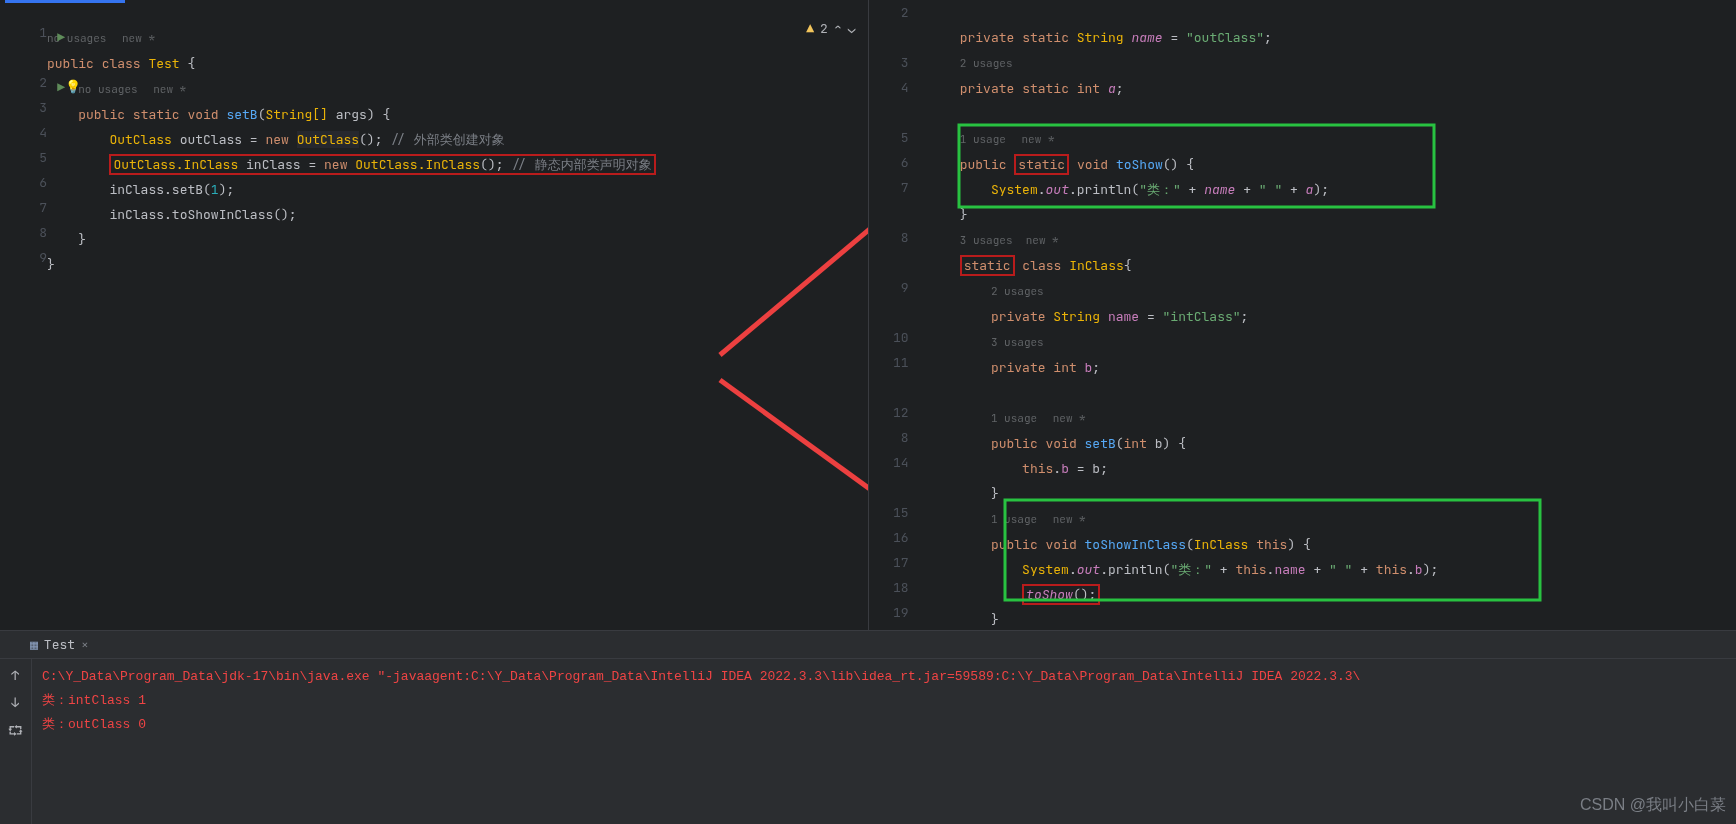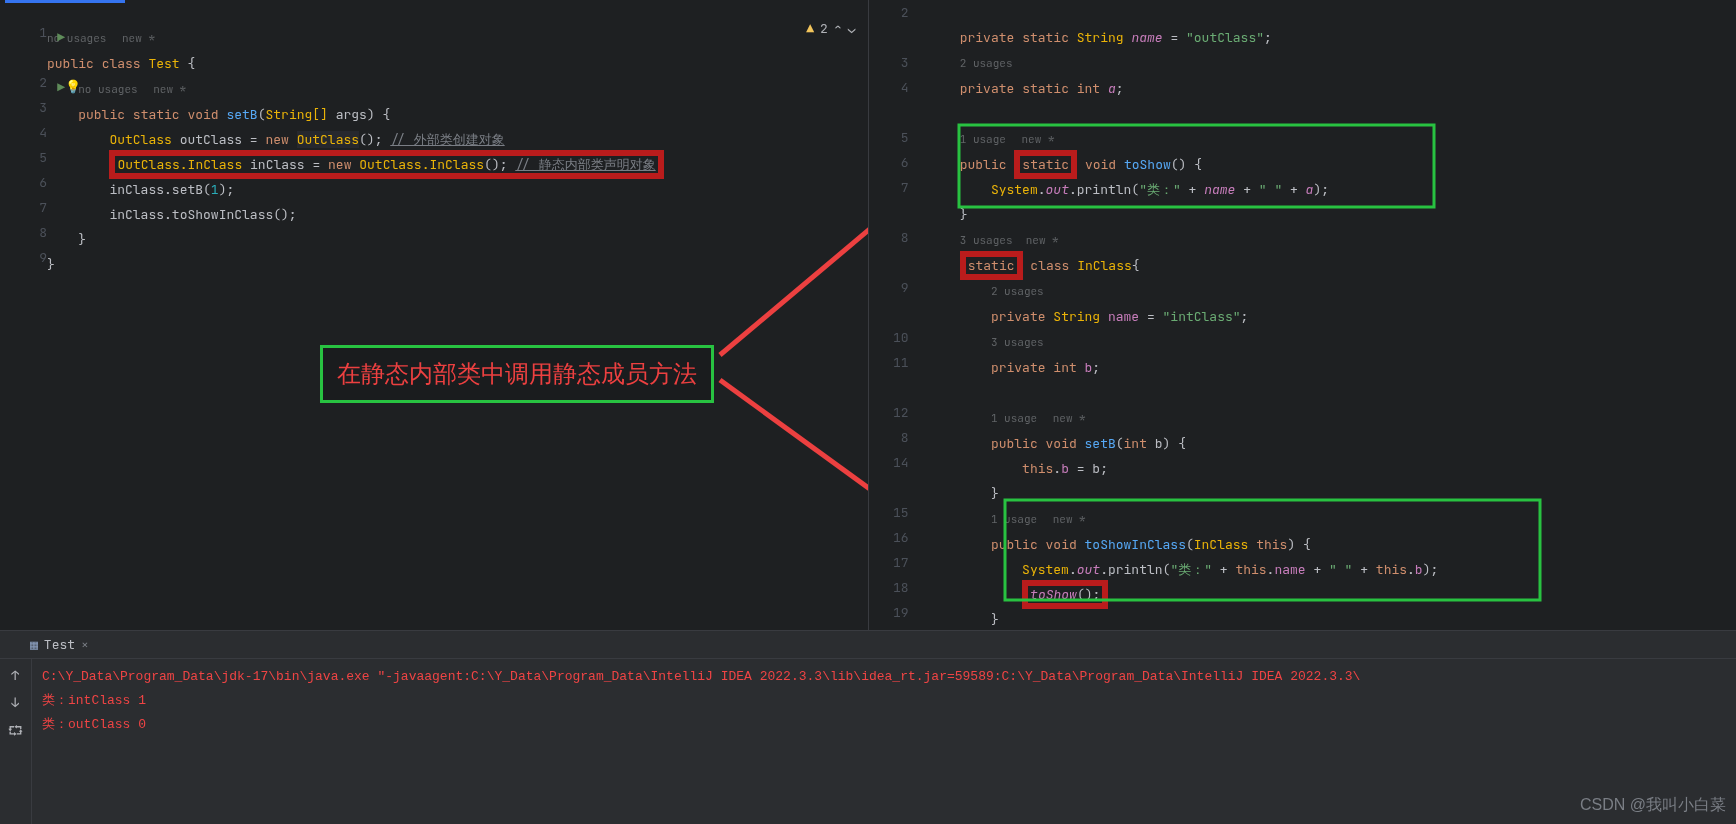--- a/index.html
+++ b/index.html
@@ -48,41 +48,41 @@
 }
 .code-content {
   margin-left: 47px;
   padding-top: 0;
   line-height: 25px;
   white-space: pre;
 }
 .kw { color: #cf8e6d; }
 .cls { color: #eab308; }
 .str { color: #6aab73; }
-.cmt { color: #7a7e85; text-decoration: underline; }
+.cmt { color: #7a7e85; }
 .num { color: #2aacb8; }
 .param { color: #bcbec4; }
 .fld { color: #c77dbb; font-style: italic; }
 .fldplain { color: #c77dbb; }
 .hint { color: #606366; font-size: 11px; }
 .method { color: #56a8f5; }
 .methodcall { color: #bcbec4; }
 .bg-hint { background: #26282e; }
 .inspection {
   position: absolute;
   right: 12px;
   top: 20px;
   display: flex;
   align-items: center;
   gap: 6px;
   color: #afb1b6;
 }
 .warn-icon { color: #f2c55c; }
 .red-box {
-  border: 6px solid #b91c1c;
+  border: 2px solid #b91c1c;
   padding: 0 2px;
   display: inline;
 }
 .annotation-label {
   position: absolute;
   border: 3px solid #28c241;
   color: #ec4040;
   font-size: 24px;
   font-family: "Microsoft YaHei", sans-serif;
   padding: 10px 14px;
@@ -179,23 +179,20 @@
 <span class="kw">public</span> <span class="kw">class</span> <span class="cls">Test</span> {
     <span class="hint">no usages</span>  <span class="hint">new *</span>
     <span class="kw">public</span> <span class="kw">static</span> <span class="kw">void</span> <span class="method">setB</span>(<span class="cls">String[]</span> <span class="param">args</span>) {
         <span class="cls">OutClass</span> <span class="param">outClass</span> = <span class="kw">new</span> <span class="cls bg-hint">OutClass</span>(); <span class="cmt">// 外部类创建对象</span>
         <span class="red-box"><span class="cls">OutClass.InClass</span> <span class="param">inClass</span> = <span class="kw">new</span> <span class="cls">OutClass.InClass</span>(); <span class="cmt">// 静态内部类声明对象</span></span>
         <span class="param">inClass</span>.<span class="methodcall">setB</span>(<span class="num">1</span>);
         <span class="param">inClass</span>.<span class="methodcall">toShowInClass</span>();
     }
 }
 </div>
-    <div class="annotation-label" style="left:320px; top:345px;">
-      <span>在静态内部类中调用静态成员方法</span>
-    </div>
 
     <svg class="ovl" style="left:0;top:0;width:100%;height:100%">
       <defs>
           <marker id="ah" markerWidth="12" markerHeight="10" refX="11" refY="5" orient="auto">
             <path d="M0,0 L12,5 L0,10 Z" fill="#ec4040"></path>
           </marker>
         </defs>
       <line x1="720" y1="355" x2="940" y2="170" stroke="#ec4040" stroke-width="5" marker-end="url(#ah)"></line>
       <line x1="720" y1="380" x2="940" y2="540" stroke="#ec4040" stroke-width="5" marker-end="url(#ah)"></line>
     </svg>

